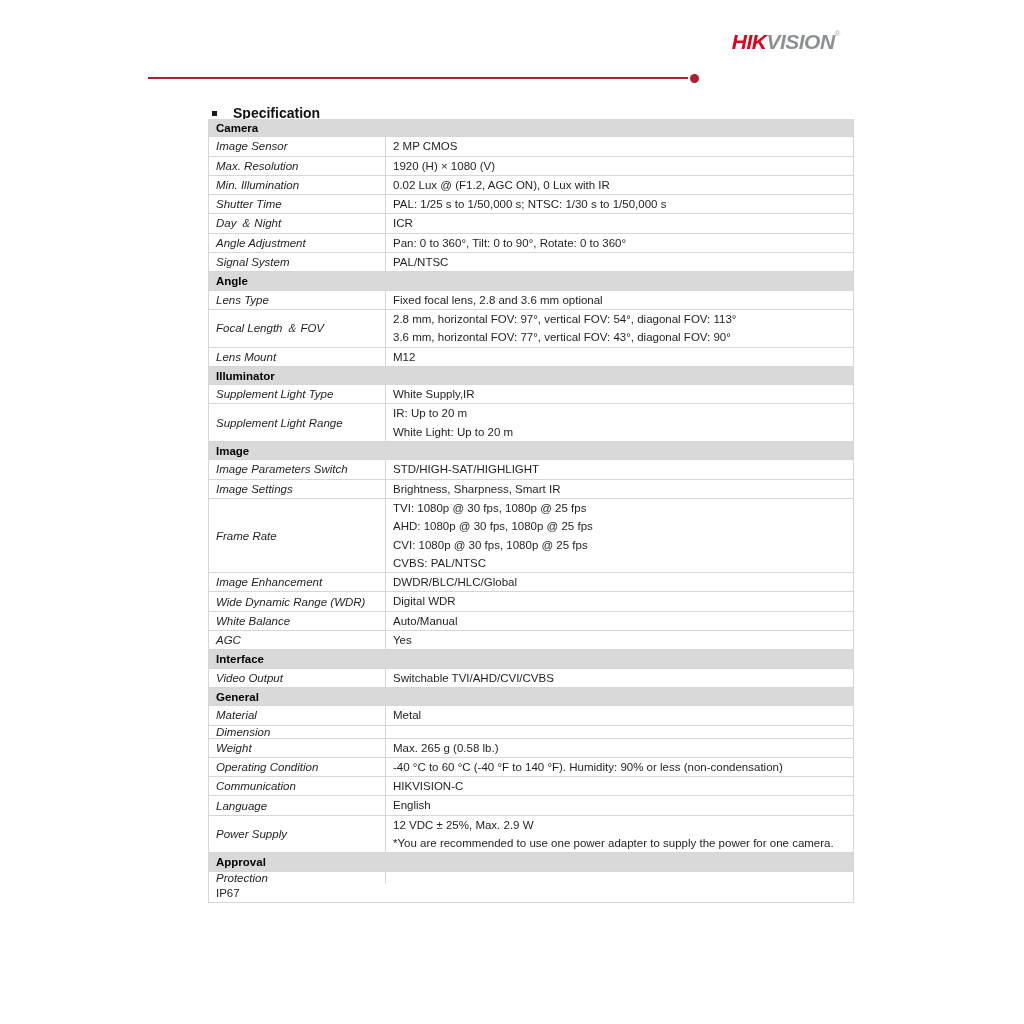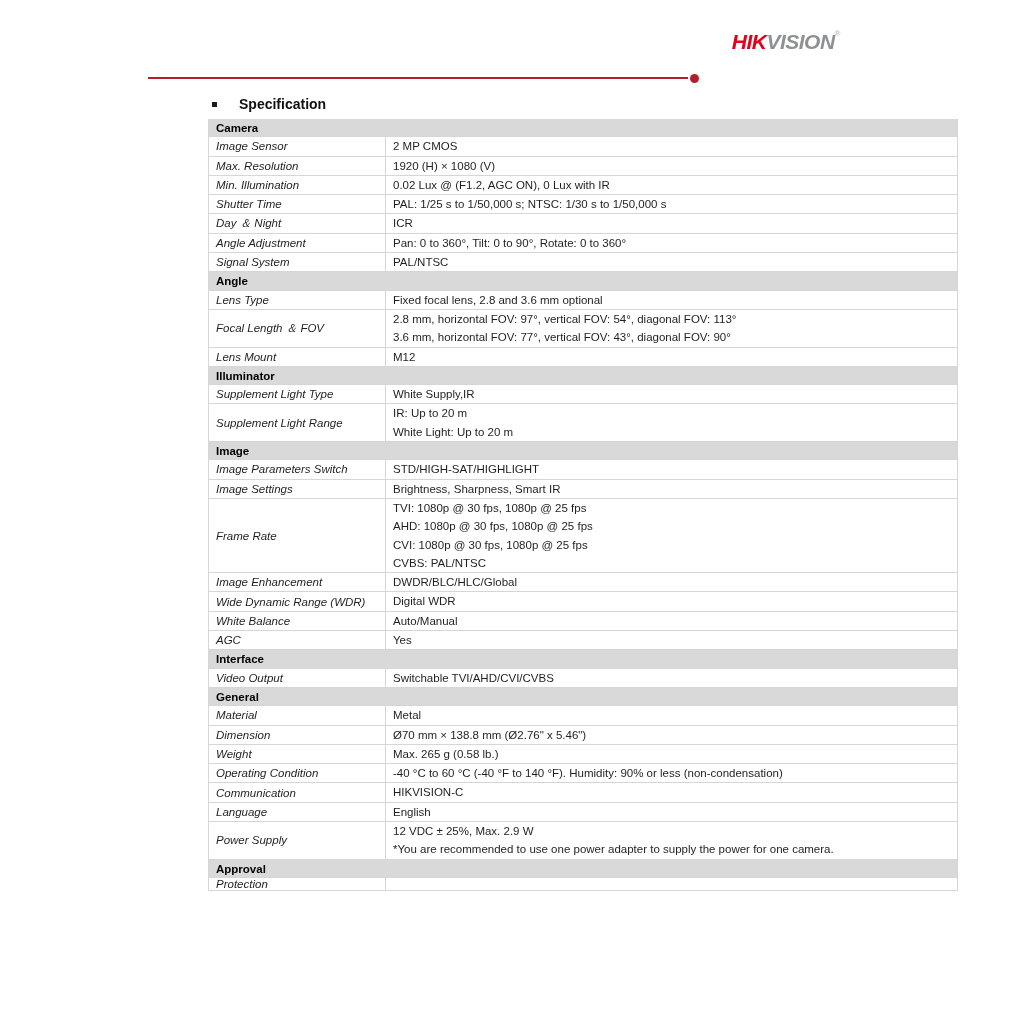--- a/index.html
+++ b/index.html
@@ -53,42 +53,42 @@
     width: 9px;
     height: 9px;
     border-radius: 50%;
     background: var(--line-red, #ae202c);
   }
 
   
   .heading {
     position: absolute;
     left: 212px;
-    top: 96px;
+    top: 105px;
     display: flex;
     align-items: center;
-    gap: 22px;
+    gap: 16px;
     font-weight: bold;
     font-size: 14px;
     color: #111111;
   }
   .heading .bullet {
     width: 5px;
     height: 5px;
     background: #1a1a1a;
     display: inline-block;
     margin-top: 1px;
   }
 
   
   .spec-table {
     position: absolute;
     left: 208px;
     top: 119px;
-    width: 750px;
+    width: 646px;
     border: 1px solid var(--row-border, #d6d6d6);
     border-top: none;
     font-size: 11.5px;
   }
   .section-header {
     background: var(--section-bg, #d9d9d9);
     font-weight: bold;
     color: #000000;
     padding: 0 7px;
     line-height: 18.3px;
@@ -270,23 +270,20 @@
       </div>
       <div class="section-header">General</div>
       <div class="spec-row">
         <div class="spec-label">Material</div>
         <div class="spec-value">
           <div class="value-line">Metal</div>
         </div>
       </div>
       <div class="spec-row">
         <div class="spec-label">Dimension</div>
-        <div class="spec-value">
-          <div class="value-line">Ø70 mm × 138.8 mm (Ø2.76" x 5.46")</div>
-        </div>
       </div>
       <div class="spec-row">
         <div class="spec-label">Weight</div>
         <div class="spec-value">
           <div class="value-line">Max. 265 g (0.58 lb.)</div>
         </div>
       </div>
       <div class="spec-row">
         <div class="spec-label">Operating Condition</div>
         <div class="spec-value">
@@ -308,16 +305,19 @@
       <div class="spec-row">
         <div class="spec-label">Power Supply</div>
         <div class="spec-value">
           <div class="value-line">12 VDC ± 25%, Max. 2.9 W</div>
           <div class="value-line">*You are recommended to use one power adapter to supply the power for one camera.</div>
         </div>
       </div>
       <div class="section-header">Approval</div>
       <div class="spec-row">
         <div class="spec-label">Protection</div>
+        <div class="spec-value">
+          <div class="value-line">IP67</div>
+        </div>
       </div>
     </div>
 
 </div>
 
 </body></html>

